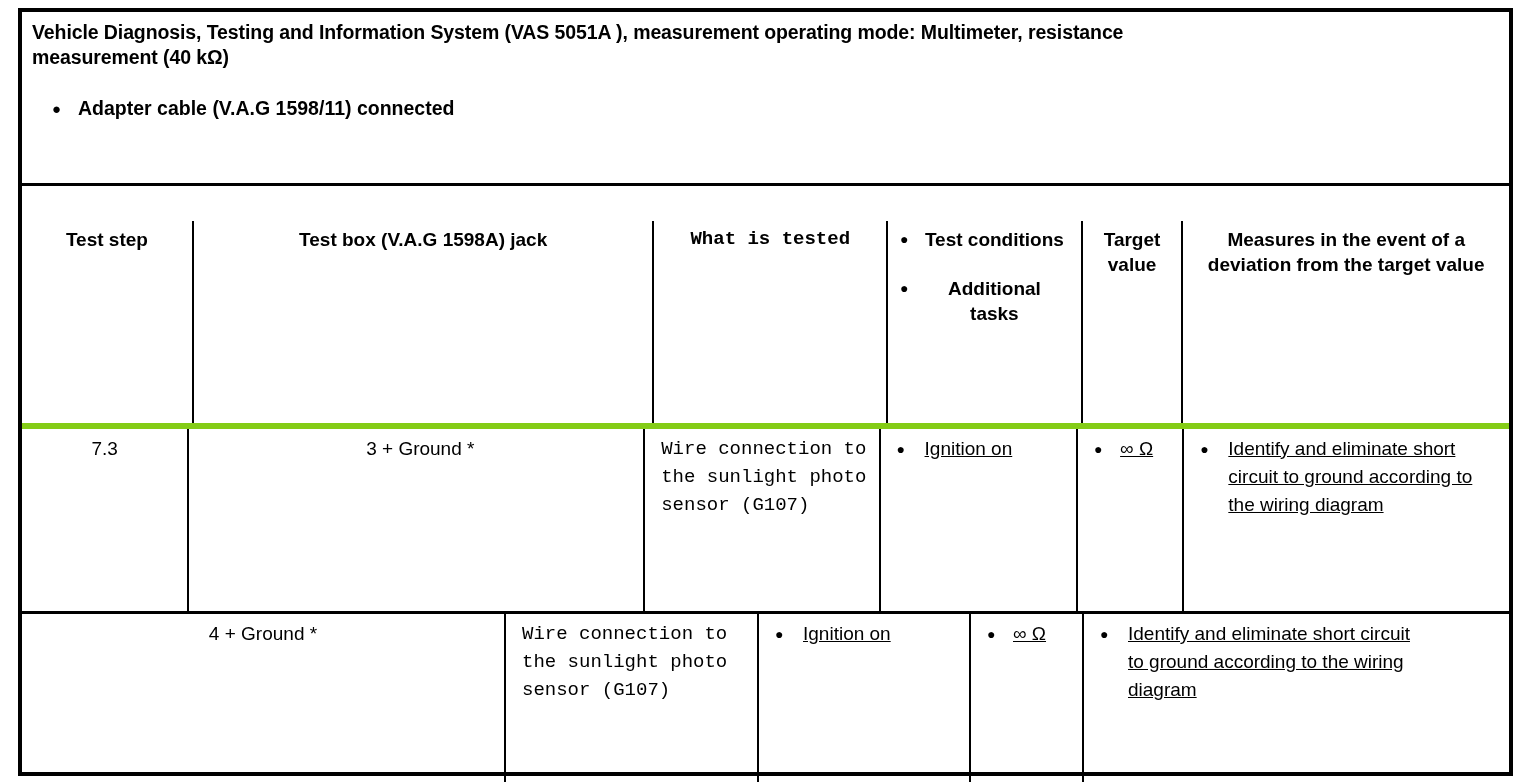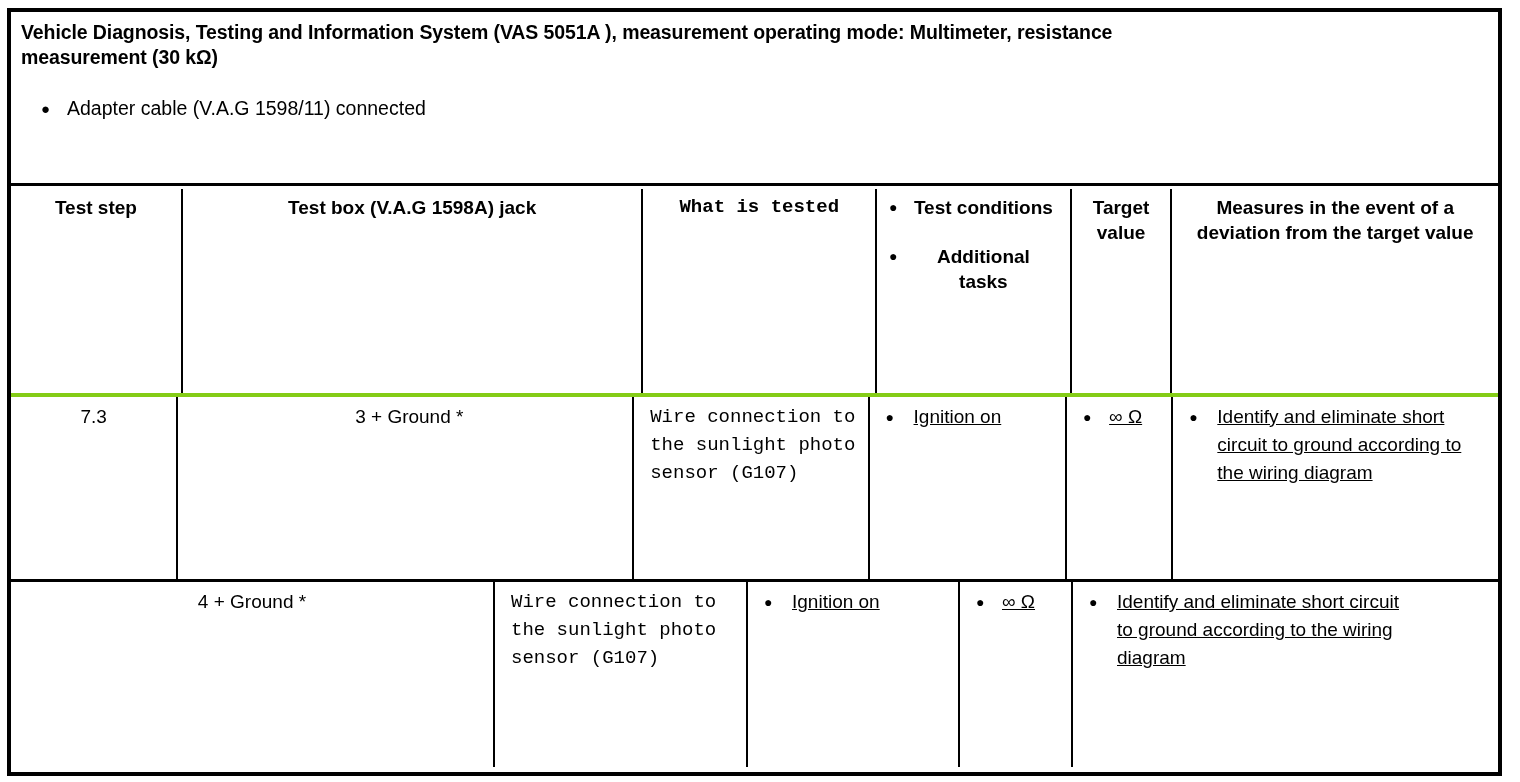--- a/index.html
+++ b/index.html
@@ -21,21 +21,21 @@
     left: 0;
     top: 0;
     width: 1520px;
     height: 782px;
     background: #ffffff;
   }
 
   
   .doc-table {
     position: absolute;
-    left: 7px;
+    left: 18px;
     top: 8px;
     width: 1495px;
     height: 768px;
     border: 4px solid #000000;
     background: #ffffff;
   }
 
   
   .intro-band {
     position: absolute;
@@ -63,39 +63,40 @@
   }
   .intro-bullet-dot {
     font-size: 15px;
     line-height: 25px;
     width: 26px;
     flex: 0 0 26px;
     text-align: left;
   }
   .intro-bullet-text {
     font-size: 19.5px;
-    font-weight: normal;
+    font-weight: bold;
     line-height: 25px;
   }
 
   
   .grid {
     position: absolute;
     left: 0;
     top: 177px;
     right: 0;
     bottom: 0;
   }
   .row {
     display: flex;
     width: 100%;
   }
   .row-header {
     height: 208px;
-    border-bottom: 4px solid #84cc16;
+    border-bottom: 6px solid #84cc16;
+    margin-top: 32px;
   }
   .row-data {
     height: 185px;
     gap: 8px;
   }
   .row-data.row-sep {
     border-bottom: 3px solid #000000;
   }
 
   .cell {
@@ -177,21 +178,21 @@
 <body>
 
 <div class="page">
 
   <div class="doc-table">
 
     <div class="intro-band">
       <div class="intro-title">
         <span>Vehicle Diagnosis, Testing and Information System (VAS 5051A ), measurement operating mode: Multimeter, resistance</span>
         <br>
-        <span>measurement (30 kΩ)</span>
+        <span>measurement (40 kΩ)</span>
       </div>
 
       <div class="intro-bullets">
         <div class="intro-bullet-row">
           <span class="intro-bullet-dot">●</span>
           <span class="intro-bullet-text">Adapter cable (V.A.G 1598/11) connected</span>
         </div>
       </div>
     </div>
 

